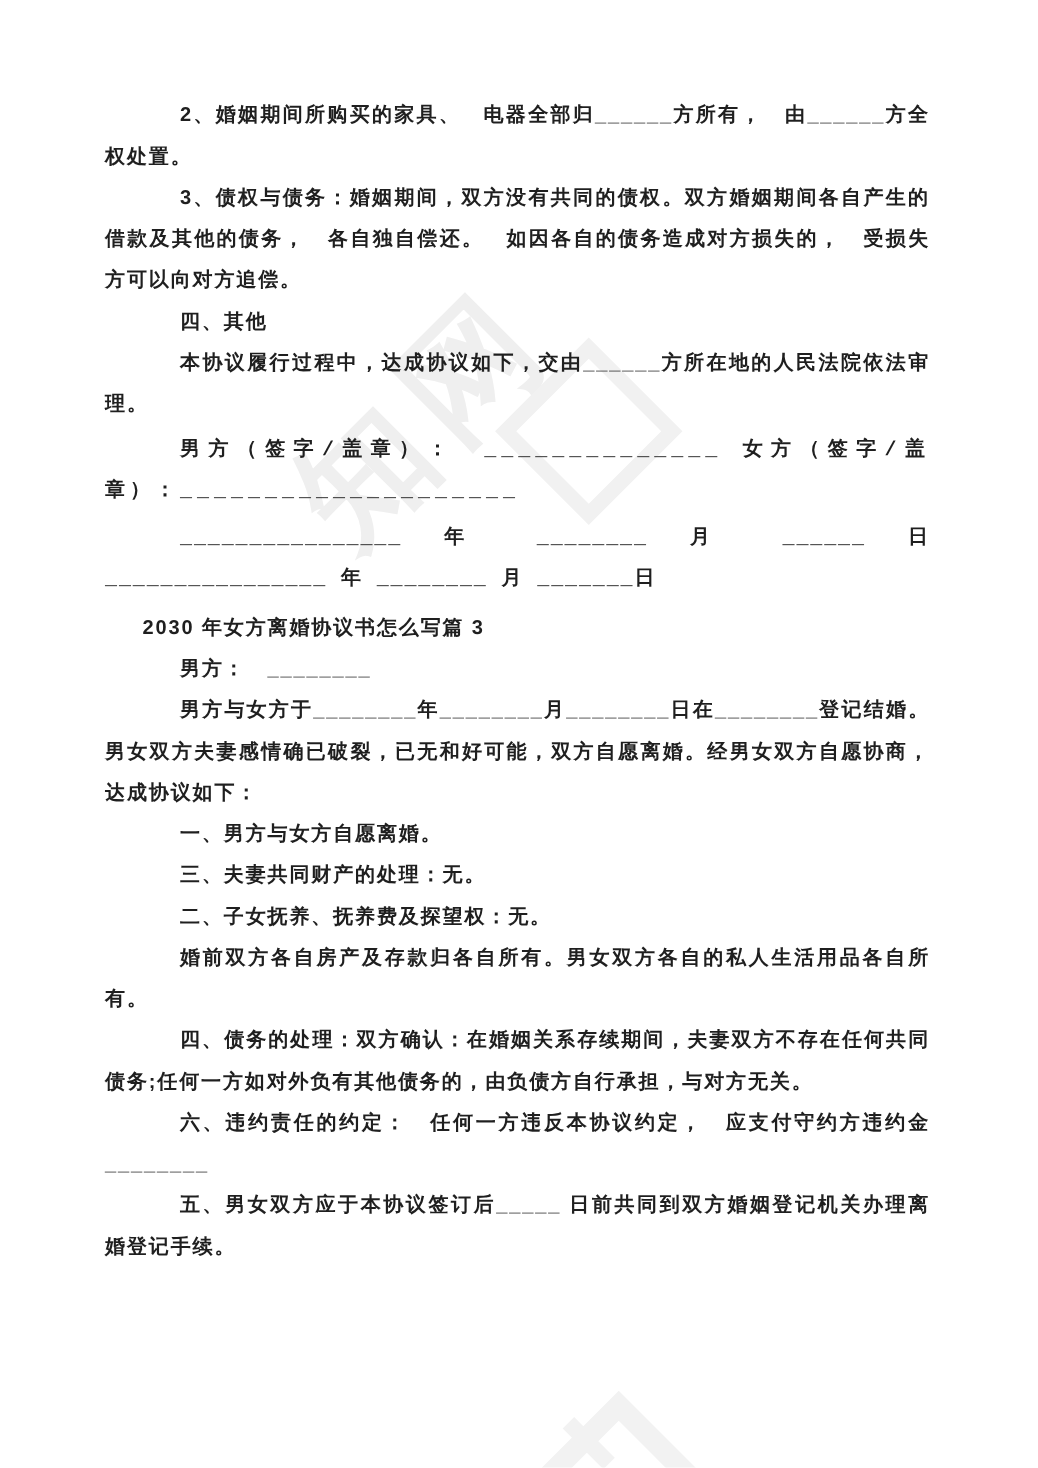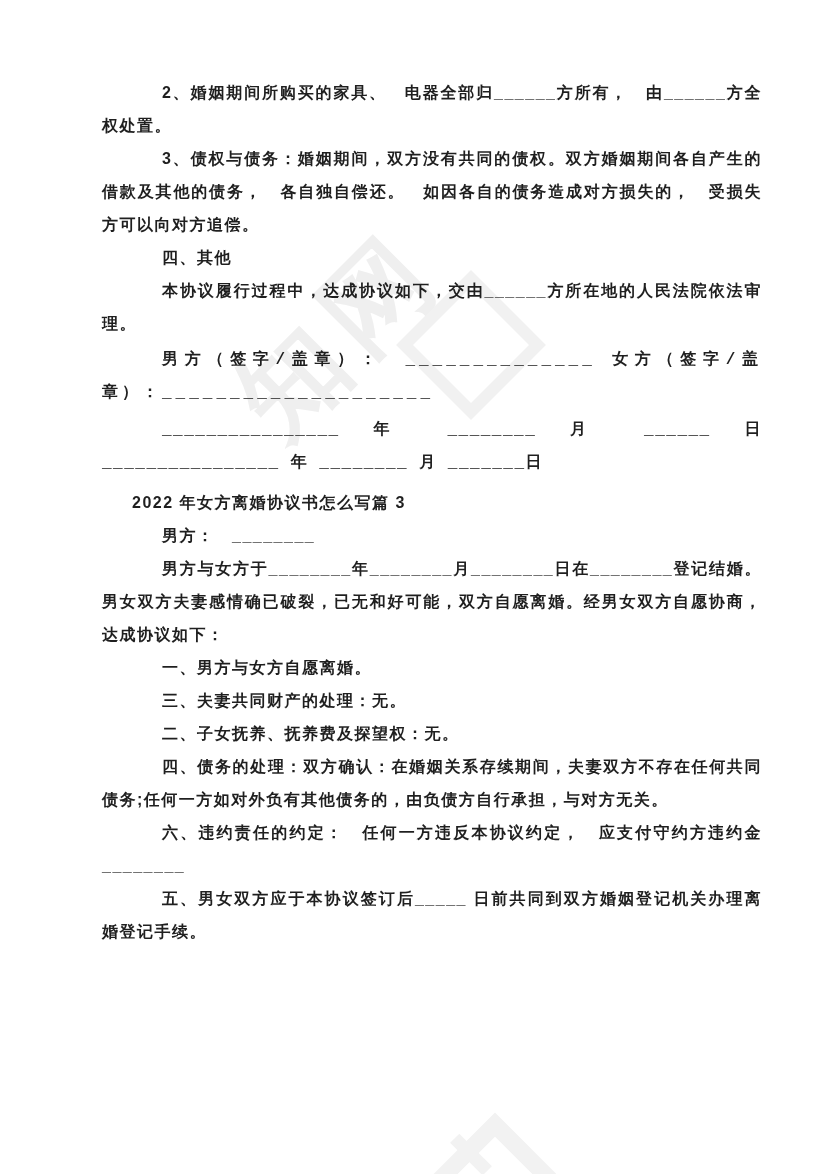--- a/index.html
+++ b/index.html
@@ -48,21 +48,21 @@
     left: 448px; top: 1148px;
     width: 46px; height: 13px;
     background: #f2f2f2;
     transform: rotate(45deg);
     z-index: 0;
   }
 
   
   .doc {
     position: absolute;
-    left: 102px; top: 76px;
+    left: 84px; top: 76px;
     width: 660px;
     font-size: 16px;
     line-height: 33px;
     font-weight: 600;
     letter-spacing: 1.5px;
     color: #1f1f1f;
     text-align: justify;
     z-index: 1;
   }
   .doc p { margin: 0; }
@@ -80,22 +80,23 @@
 <div class="wm wm-bottom-mark"></div>
 
 <div class="doc">
   <p class="indent">2、婚姻期间所购买的家具、　电器全部归______方所有，　由______方全权处置。</p>
   <p class="indent">3、债权与债务：婚姻期间，双方没有共同的债权。双方婚姻期间各自产生的借款及其他的债务，　各自独自偿还。　如因各自的债务造成对方损失的，　受损失方可以向对方追偿。</p>
   <p class="indent">四、其他</p>
   <p class="indent">本协议履行过程中，达成协议如下，交由______方所在地的人民法院依法审理。</p>
   <p class="indent spread gap-top">男方（签字/盖章）：　______________ 女方（签字/盖章）：____________________</p>
   <p class="indent gap-top">________________ 年 ________ 月 ______ 日 ________________ 年 ________ 月 _______日</p>
 
-  <p class="title3">2022 年女方离婚协议书怎么写篇 3</p>
+  <p class="title3">2030 年女方离婚协议书怎么写篇 3</p>
   <p class="indent">男方：　________</p>
   <p class="indent">男方与女方于________年________月________日在________登记结婚。男女双方夫妻感情确已破裂，已无和好可能，双方自愿离婚。经男女双方自愿协商，达成协议如下：</p>
   <p class="indent">一、男方与女方自愿离婚。</p>
   <p class="indent">三、夫妻共同财产的处理：无。</p>
   <p class="indent">二、子女抚养、抚养费及探望权：无。</p>
+  <p class="indent">婚前双方各自房产及存款归各自所有。男女双方各自的私人生活用品各自所有。</p>
   <p class="indent">四、债务的处理：双方确认：在婚姻关系存续期间，夫妻双方不存在任何共同债务;任何一方如对外负有其他债务的，由负债方自行承担，与对方无关。</p>
   <p class="indent">六、违约责任的约定：　任何一方违反本协议约定，　应支付守约方违约金________</p>
   <p class="indent">五、男女双方应于本协议签订后_____ 日前共同到双方婚姻登记机关办理离婚登记手续。</p>
 </div>
 
 </body></html>

